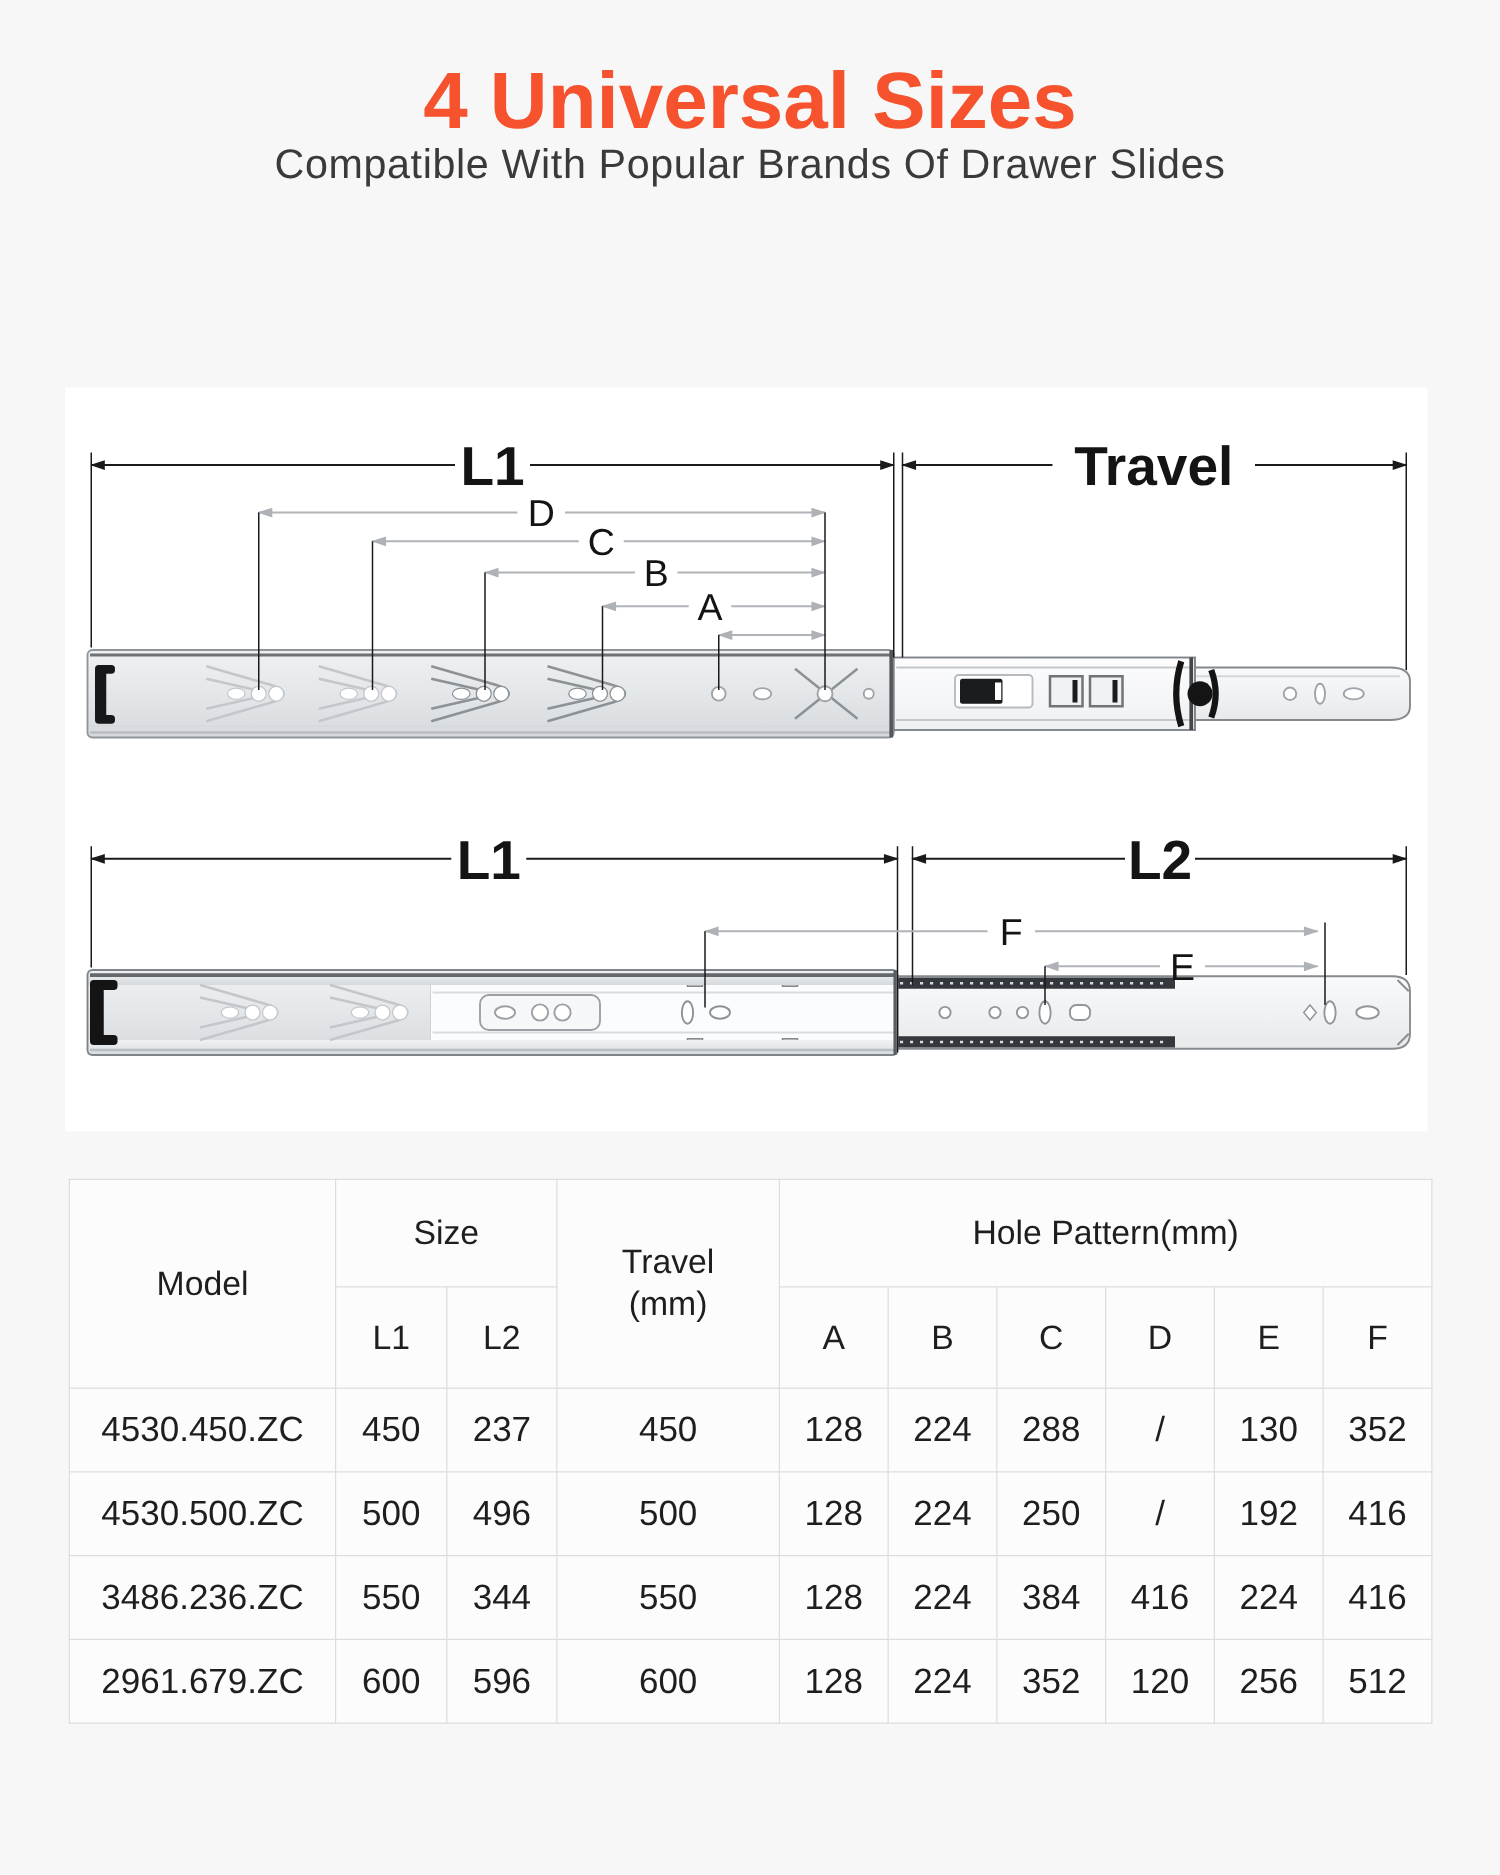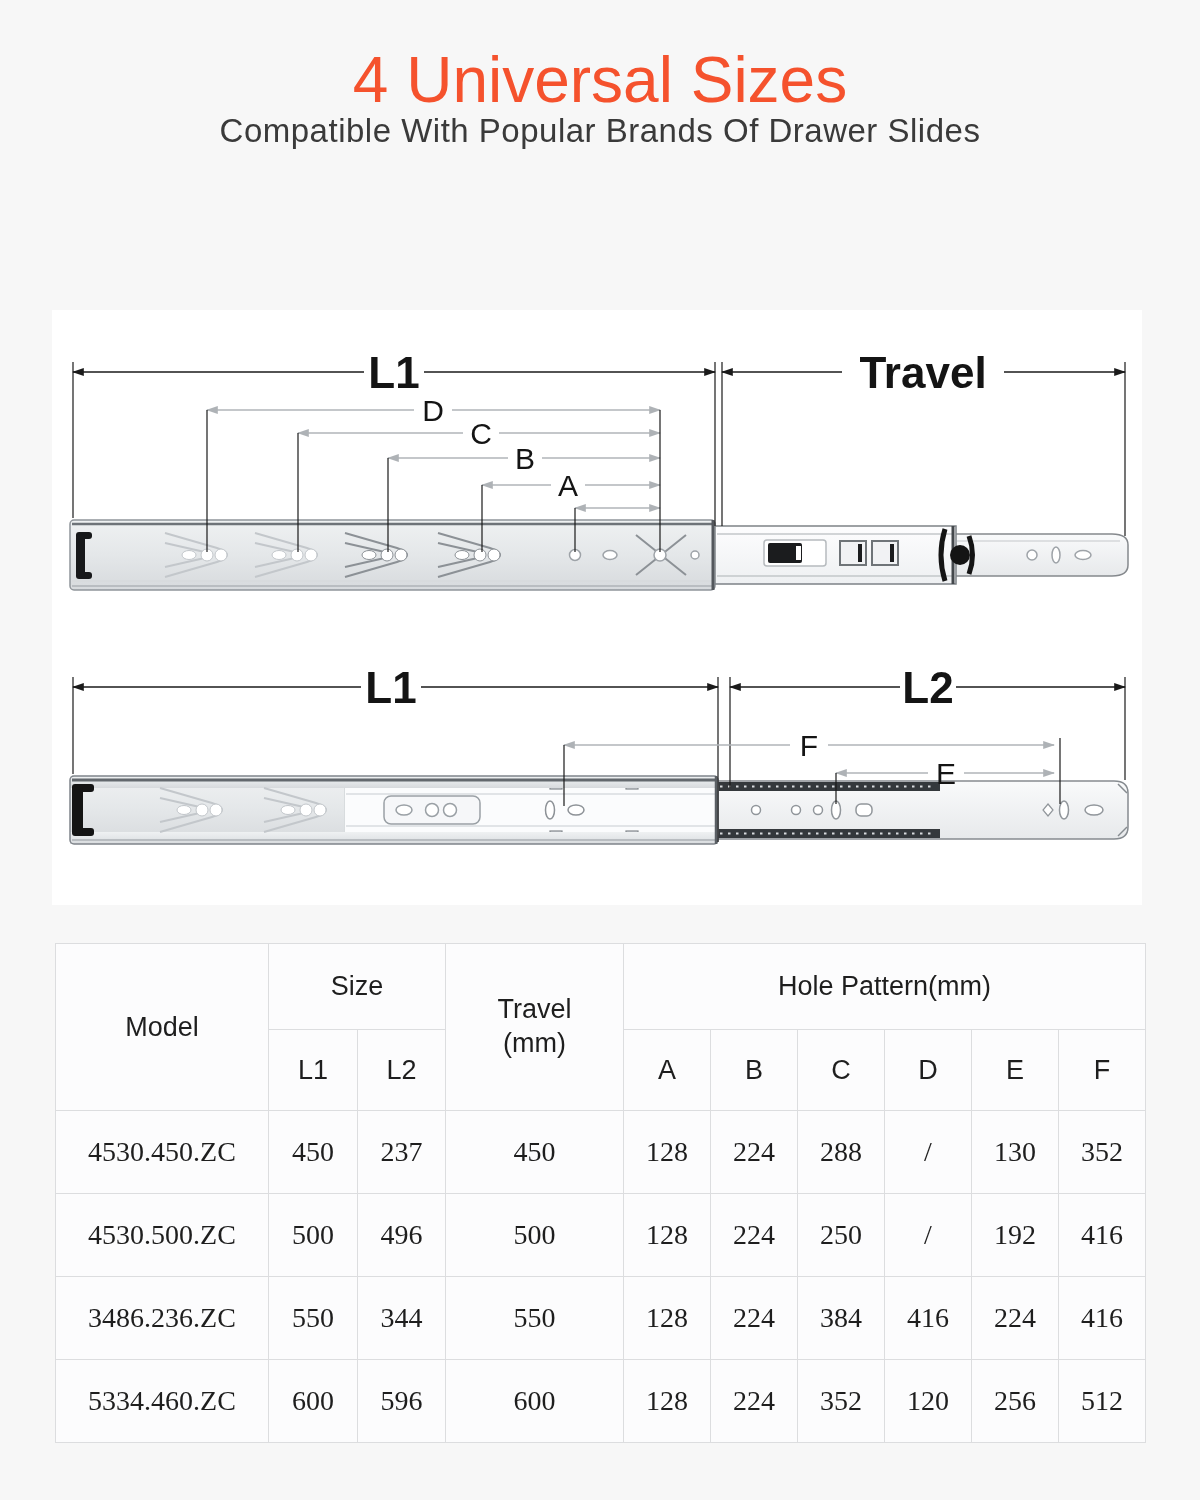--- a/index.html
+++ b/index.html
@@ -3,21 +3,21 @@
 <meta charset="utf-8">
 <style>
   html,body{margin:0;padding:0;}
   body{
     width:1200px;height:1500px;position:relative;overflow:hidden;
     background:#f7f7f7;
     font-family:"Liberation Sans", sans-serif;
   }
   .hdr{width:1200px;text-align:center;}
   .title{
-    padding-top:48px;font-size:64px;line-height:1;font-weight:400;
+    padding-top:48px;font-size:64px;line-height:1;font-weight:700;
     letter-spacing:0px;color:#f5522d;
   }
   .subtitle{
     font-size:33px;color:#3a3a3a;letter-spacing:0.5px;
   }
   .panel{
     position:absolute;left:52px;top:310px;width:1090px;height:595px;background:#ffffff;
   }
   .panel svg{display:block;width:1090px;height:595px;}
 
@@ -26,21 +26,21 @@
     border-collapse:collapse;table-layout:fixed;background:#fcfcfd;
   }
   table.spec th, table.spec td{
     border:1px solid #dcdddf;text-align:center;vertical-align:middle;
     color:#1e1e1e;font-weight:400;padding:0;
   }
   table.spec th{font-size:27px;}
   table.spec td{font-size:28px;}
   tr.h1{height:86px;}
   tr.h2{height:81px;}
-  tbody tr{height:83px;font-family:Liberation Serif, serif;}
+  tbody tr{height:67px;}
   .tw div{line-height:1.25;}
 
   
   text{font-family:"Liberation Sans", sans-serif;fill:#141414;}
   .big{font-size:44px;font-weight:700;}
   .sm{font-size:30px;font-weight:500;}
   .dimB{stroke:#1a1a1a;stroke-width:1.6;}
   .extB{stroke:#1a1a1a;stroke-width:1.2;}
   .dimG{stroke:#b0b4b8;stroke-width:1.6;}
   .ldr{stroke:#1a1a1a;stroke-width:1.2;}
@@ -330,21 +330,21 @@
       <td>344</td>
       <td>550</td>
       <td>128</td>
       <td>224</td>
       <td>384</td>
       <td>416</td>
       <td>224</td>
       <td>416</td>
     </tr>
     <tr>
-      <td>5334.460.ZC</td>
+      <td>2961.679.ZC</td>
       <td>600</td>
       <td>596</td>
       <td>600</td>
       <td>128</td>
       <td>224</td>
       <td>352</td>
       <td>120</td>
       <td>256</td>
       <td>512</td>
     </tr>

